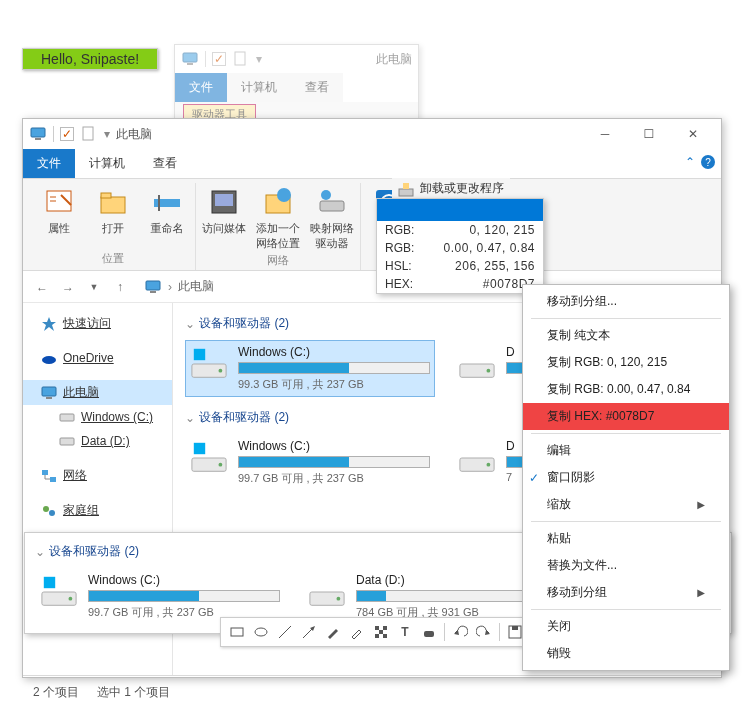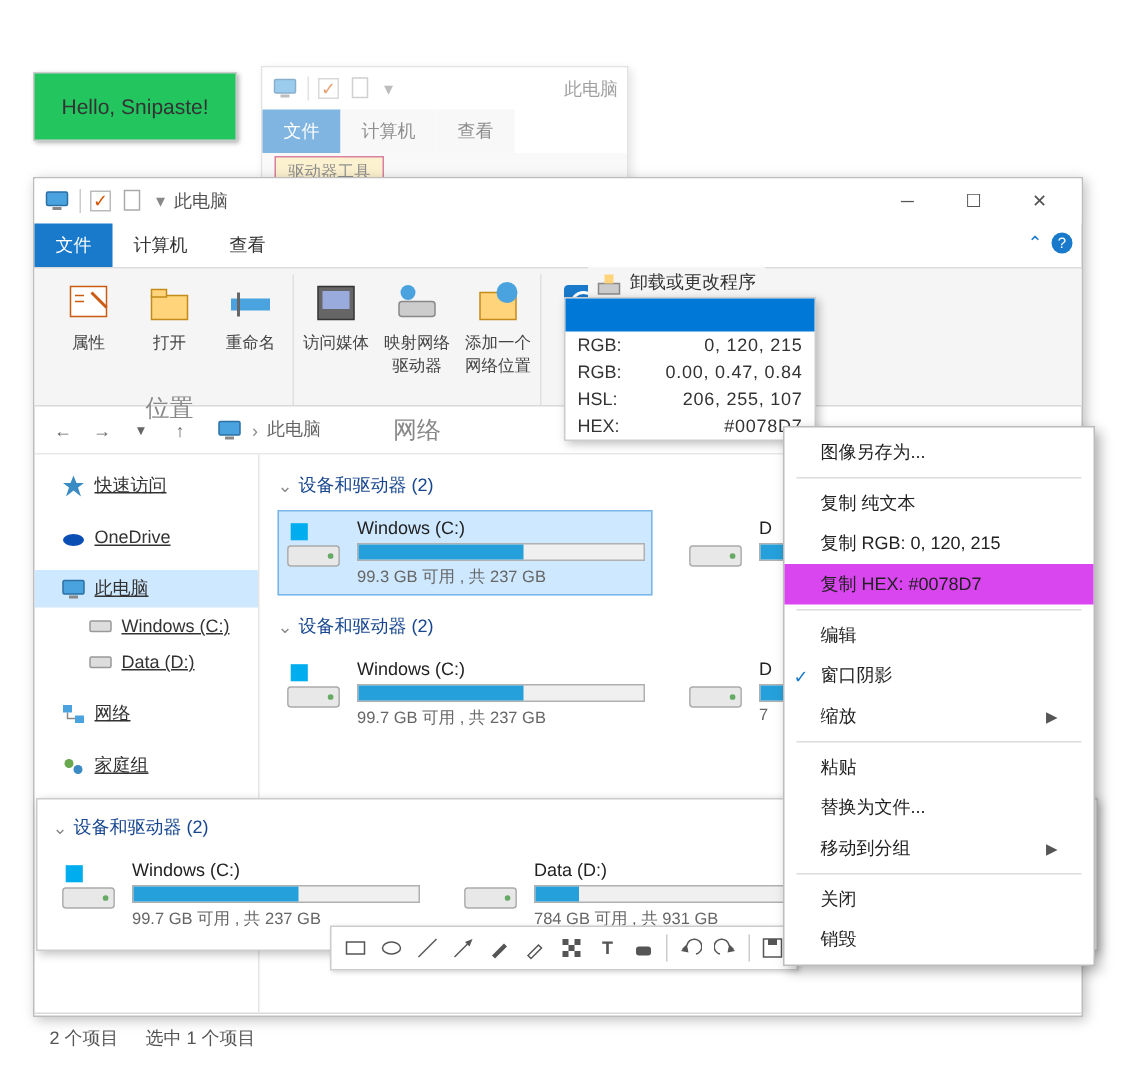--- a/index.html
+++ b/index.html
@@ -1,18 +1,18 @@
 <!DOCTYPE html>
 <html><head>
 <meta charset="utf-8">
 <style>
   * { box-sizing: border-box; margin: 0; padding: 0; font-family: "Segoe UI", "Microsoft YaHei", sans-serif; }
   body { width: 750px; height: 719px; background: #fff; position: relative; font-size: 12px; color: #333; overflow: hidden; }
 
-  .note { position: absolute; border: 1px solid #ccc; background: #22c55e; padding: 14px 18px; font-size: 14px; color: #333; box-shadow: 1px 1px 3px rgba(0,0,0,0.3); }
+  .note { position: absolute; border: 1px solid #ccc; background: #84cc16; padding: 2px 18px; font-size: 14px; color: #333; box-shadow: 1px 1px 3px rgba(0,0,0,0.3); }
   .note.hello { left: 22px; top: 48px; }
 
   
   .faded { position: absolute; left: 174px; top: 44px; width: 245px; opacity: 0.55; background: #fff; border: 1px solid #ccc; box-shadow: 2px 2px 6px rgba(0,0,0,0.2); }
   .titlebar { height: 28px; display: flex; align-items: center; padding: 0 6px; gap: 6px; background: #fff; }
   .titlebar .icon-sm { width: 18px; height: 18px; }
   .titlebar .spacer { flex: 1; }
   .titlebar .title { color: #555; font-size: 12px; }
   .tabs { display: flex; font-size: 12px; }
   .tab { padding: 6px 14px; color: #333; }
@@ -28,21 +28,21 @@
   .wincontrols { display: flex; }
   .wincontrols div { width: 44px; height: 30px; display: flex; align-items: center; justify-content: center; color: #555; }
   .explorer .tabs { border-bottom: 1px solid #dadada; position: relative; }
   .tabs .help { position: absolute; right: 6px; top: 6px; font-size: 12px; color: #1979ca; display: flex; align-items: center; gap: 6px; }
   .help-circle { width: 14px; height: 14px; border-radius: 50%; background: #1979ca; color: #fff; display: flex; align-items: center; justify-content: center; font-size: 10px; }
 
   .ribbon { display: flex; background: #f5f5f5; border-bottom: 1px solid #dadada; height: 92px; padding: 4px 8px 0; }
   .ribbon-group { display: flex; flex-direction: column; align-items: center; padding: 0 6px; border-right: 1px solid #e0e0e0; }
   .ribbon-group:last-child { border-right: none; }
   .ribbon-group .items { display: flex; gap: 10px; flex: 1; align-items: flex-start; padding-top: 4px; }
-  .ribbon-group .glabel { font-size: 16px; color: #888; padding: 2px 0 4px; margin-top: 24px; }
+  .ribbon-group .glabel { font-size: 11px; color: #888; padding: 2px 0 4px; }
   .ribbon-item { display: flex; flex-direction: column; align-items: center; gap: 2px; font-size: 11px; color: #444; min-width: 44px; text-align: center; }
   .ribbon-item svg { width: 32px; height: 32px; }
 
   .addrbar { height: 32px; display: flex; align-items: center; gap: 4px; padding: 0 8px; border-bottom: 1px solid #e8e8e8; color: #666; }
   .addrbar .nav-arrow { width: 22px; display: flex; justify-content: center; }
   .addrbar .path { display: flex; align-items: center; gap: 6px; padding: 2px 8px; border: 1px solid transparent; }
   .addrbar .path svg { width: 18px; height: 18px; }
 
   .body { display: flex; height: 372px; }
   .sidebar { width: 150px; border-right: 1px solid #e5e5e5; padding: 8px 0; overflow: hidden; }
@@ -81,21 +81,21 @@
   .colorrow { display: flex; padding: 2px 8px; justify-content: space-between; }
   .colorrow .k { width: 40px; }
   .colorrow .v { flex: 1; text-align: right; letter-spacing: 0.5px; }
 
   
   .uninstall { position: absolute; left: 392px; top: 178px; display: flex; align-items: center; gap: 6px; font-size: 12px; color: #333; background: #f5f5f5; padding: 2px 6px; }
 
   
   .menu { position: absolute; left: 522px; top: 284px; width: 208px; background: #fff; border: 1px solid #bcbcbc; box-shadow: 3px 3px 8px rgba(0,0,0,0.3); padding: 3px 0; font-size: 12px; }
   .menu-item { padding: 5px 24px; color: #222; display: flex; align-items: center; justify-content: space-between; position: relative; }
-  .menu-item.highlight { background: #d946ef; }
+  .menu-item.highlight { background: #ef4444; }
   .menu-item .check { position: absolute; left: 6px; color: #1979ca; }
   .menu-item .arrow { color: #555; font-size: 10px; }
   .menu-sep { height: 1px; background: #dcdcdc; margin: 3px 8px; }
 </style>
 </head>
 <body>
 
 <div class="note hello">
   <span>Hello, Snipaste!</span>
 </div>
@@ -213,33 +213,33 @@
       <div class="items">
         <div class="ribbon-item">
             <svg>
               <rect x="4" y="4" width="24" height="22" fill="#666" stroke="#333"></rect>
               <rect x="7" y="7" width="18" height="12" fill="#9ad"></rect>
             </svg>
             <span>访问媒体</span>
           </div>
         <div class="ribbon-item">
             <svg>
+              <rect x="4" y="8" width="24" height="18" fill="#ffd47a" stroke="#c48a1a"></rect>
+              <circle cx="22" cy="8" r="7" fill="#4aa3df"></circle>
+            </svg>
+            <span style="white-space:pre-line">添加一个
+网络位置</span>
+          </div>
+        <div class="ribbon-item">
+            <svg>
               <rect x="4" y="14" width="24" height="10" rx="2" fill="#ccc" stroke="#888"></rect>
               <circle cx="10" cy="8" r="5" fill="#4aa3df"></circle>
             </svg>
             <span style="white-space:pre-line">映射网络
 驱动器</span>
-          </div>
-        <div class="ribbon-item">
-            <svg>
-              <rect x="4" y="8" width="24" height="18" fill="#ffd47a" stroke="#c48a1a"></rect>
-              <circle cx="22" cy="8" r="7" fill="#4aa3df"></circle>
-            </svg>
-            <span style="white-space:pre-line">添加一个
-网络位置</span>
           </div>
       </div>
       <div class="glabel">网络</div>
     </div>
     <div class="ribbon-group">
       <div class="items">
         <div class="ribbon-item">
             <svg>
               <rect x="3" y="3" width="26" height="26" rx="3" fill="#1979ca"></rect>
               <circle cx="16" cy="16" r="8" fill="none" stroke="#fff" stroke-width="2"></circle>
@@ -409,21 +409,21 @@
   <div class="colorrow">
       <span class="k">RGB:</span>
       <span class="v">0, 120, 215</span>
     </div>
   <div class="colorrow">
       <span class="k">RGB:</span>
       <span class="v">0.00, 0.47, 0.84</span>
     </div>
   <div class="colorrow">
       <span class="k">HSL:</span>
-      <span class="v">206, 255, 107</span>
+      <span class="v">206, 255, 156</span>
     </div>
   <div class="colorrow">
       <span class="k">HEX:</span>
       <span class="v">#0078D7</span>
     </div>
 </div>
 
 <div class="snippet3">
   <div class="section-head">
       <span class="chev">⌄</span>
@@ -525,28 +525,31 @@
   <div class="tbtn">
       <svg width="16" height="16">
         <rect x="2" y="2" width="12" height="12" fill="none" stroke="#555"></rect>
         <rect x="5" y="2" width="6" height="4" fill="#555"></rect>
       </svg>
     </div>
 </div>
 
 <div class="menu">
   <div class="menu-item">
-      <span>图像另存为...</span>
+      <span>移动到分组...</span>
     </div>
   <div class="menu-sep"></div>
   <div class="menu-item">
       <span>复制 纯文本</span>
     </div>
   <div class="menu-item">
       <span>复制 RGB: 0, 120, 215</span>
+    </div>
+  <div class="menu-item">
+      <span>复制 RGB: 0.00, 0.47, 0.84</span>
     </div>
   <div class="menu-item highlight">
       <span>复制 HEX: #0078D7</span>
     </div>
   <div class="menu-sep"></div>
   <div class="menu-item">
       <span>编辑</span>
     </div>
   <div class="menu-item">
       <span class="check">✓</span>

